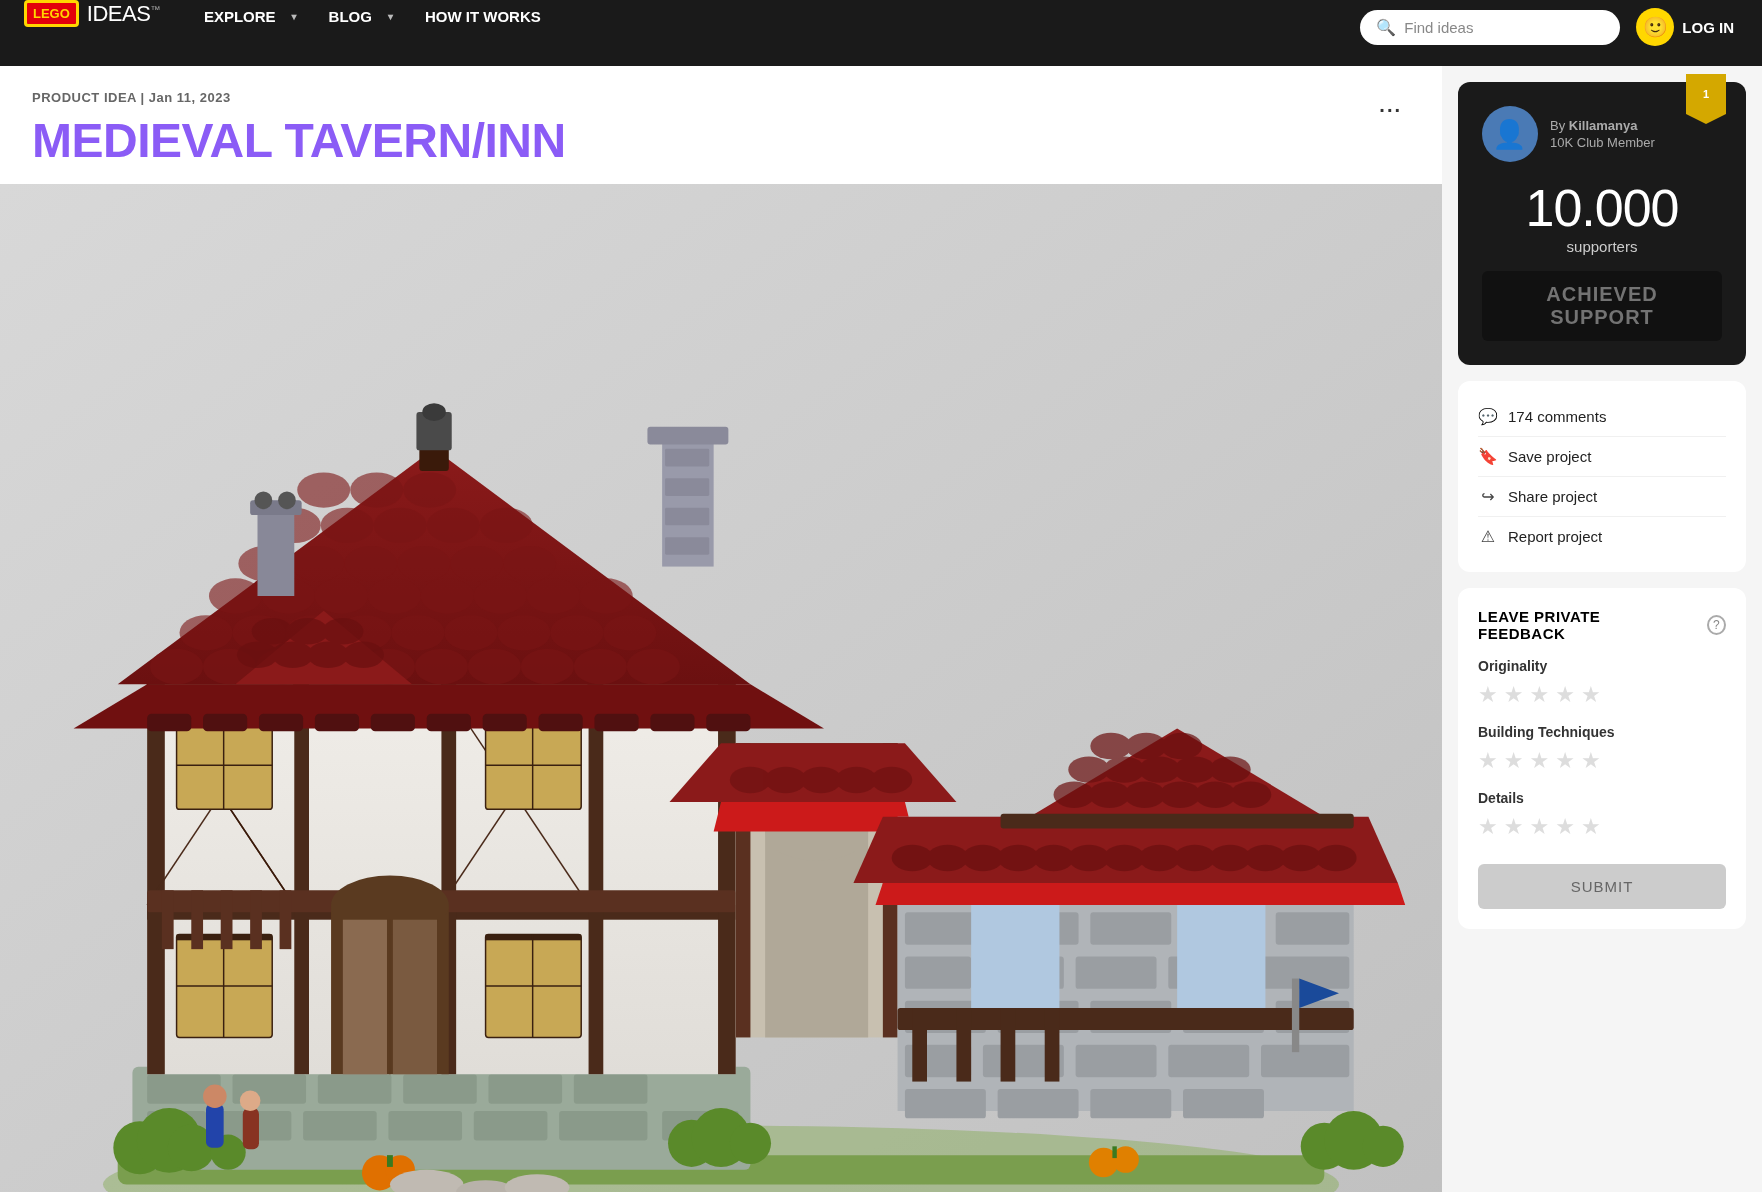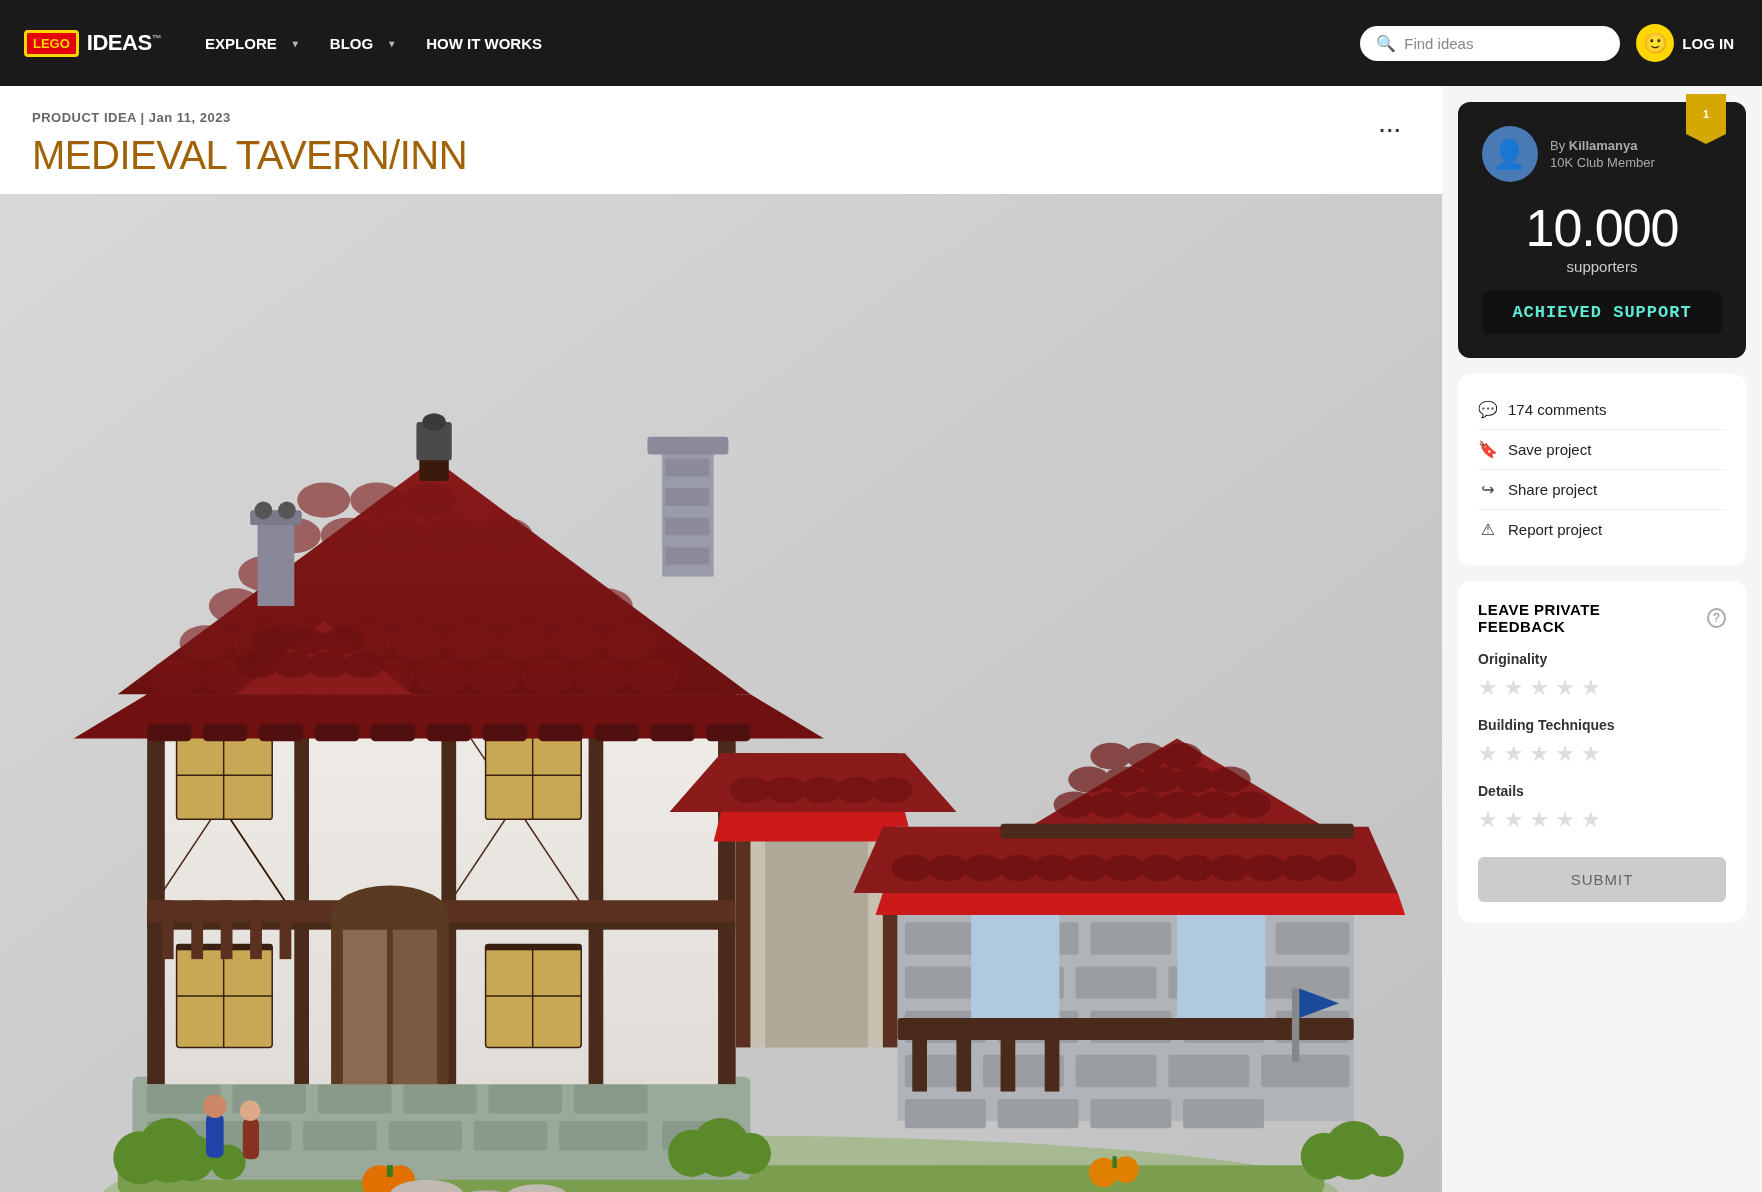--- a/index.html
+++ b/index.html
@@ -1,23 +1,23 @@
 <!DOCTYPE html>
 <html><head>
   <meta charset="utf-8">
   <style>
     * { box-sizing: border-box; margin: 0; padding: 0; }
     body { font-family: -apple-system, BlinkMacSystemFont, 'Segoe UI', Arial, sans-serif; background: #f5f5f5; }
 
     
     .header {
       background: #1a1a1a;
-      height: 86px;
-      display: flex;
-      align-items: center;
+      height: 66px;
+      display: flex;
+      align-items: flex-start;
       padding: 0 24px;
       gap: 32px;
       position: relative;
     }
     .logo-area {
       display: flex;
       align-items: center;
       gap: 8px;
       cursor: pointer;
     }
@@ -26,21 +26,21 @@
       color: #FFD700;
       font-weight: 900;
       font-size: 13px;
       padding: 4px 6px;
       border-radius: 4px;
       border: 3px solid #FFD700;
       line-height: 1;
     }
     .logo-ideas {
       color: white;
-      font-weight: 700;
+      font-weight: 400;
       font-size: 22px;
       letter-spacing: -0.5px;
     }
     .logo-ideas sup {
       font-size: 10px;
       color: #aaa;
     }
     .nav {
       display: flex;
       align-items: center;
@@ -126,23 +126,23 @@
       align-items: flex-start;
     }
     .project-meta {
       font-size: 13px;
       color: #666;
       font-weight: 600;
       letter-spacing: 0.5px;
       margin-bottom: 8px;
     }
     .project-title {
-      font-size: 40px;
-      font-weight: 400;
-      color: #a16207;
+      font-size: 48px;
+      font-weight: 700;
+      color: #8b5cf6;
       text-transform: uppercase;
       letter-spacing: -0.5px;
     }
     .more-btn {
       color: #333;
       font-size: 20px;
       cursor: pointer;
       padding: 4px 8px;
       font-weight: 700;
       letter-spacing: 2px;
@@ -211,28 +211,27 @@
     .supporters-label {
       font-size: 15px;
       color: #ccc;
       text-align: center;
       margin-top: 4px;
       margin-bottom: 16px;
     }
     .achieved-banner {
       background: #111;
       border: none;
-      color: #5eead4;
+      color: #737373;
       text-align: center;
-      font-size: 17px;
+      font-size: 20px;
       font-weight: 900;
       padding: 12px;
       border-radius: 6px;
       letter-spacing: 1px;
-      font-family: Liberation Mono, monospace;
     }
     .gold-badge {
       position: absolute;
       top: -8px;
       right: 20px;
       width: 40px;
       height: 50px;
     }
     .gold-badge-shape {
       width: 40px;

